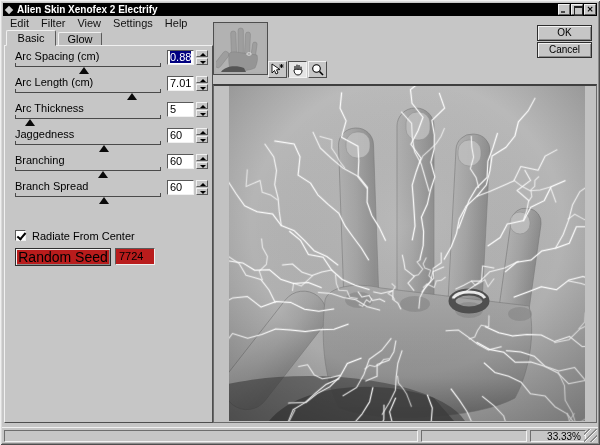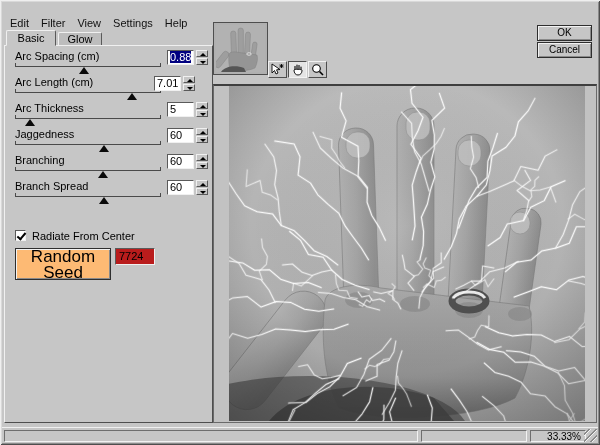--- a/index.html
+++ b/index.html
@@ -43,22 +43,22 @@
   .track .line{position:absolute;left:0;right:0;top:4px;height:1px;background:#4a4a4a;}
   .track .tickL,.track .tickR{position:absolute;top:1px;width:1px;height:4px;background:#4a4a4a;}
   .track .tickL{left:0}.track .tickR{right:0}
   .thumb{position:absolute;top:5px;width:0;height:0;border-left:5px solid transparent;border-right:5px solid transparent;border-bottom:7px solid #0a0a0a;}
   
   .chkrow{position:absolute;left:10px;top:183px;height:13px;display:flex;align-items:center;}
   .chk{width:11px;height:11px;background:#fff;border:1px solid;border-color:#5a5a5a #f0f0f0 #f0f0f0 #5a5a5a;position:relative;margin-right:6px;}
   .chk.checked::after{content:"";position:absolute;left:1px;top:2px;width:7px;height:3px;border-left:2px solid #000;border-bottom:2px solid #000;transform:rotate(-50deg);}
   .chklabel{font-size:11px;}
   .seedrow{position:absolute;left:10px;top:202px;height:18px;display:flex;}
-  .seedbtn{width:96px;height:32px;background:#fdba74;border:1px solid #2e2e2e;
-    box-shadow:inset 1px 1px 0 #f2f2f2, inset -1px -1px 0 #8a8a8a;font-size:17px;text-align:center;line-height:16px;}
+  .seedbtn{width:96px;height:18px;background:#b91c1c;border:1px solid #2e2e2e;
+    box-shadow:inset 1px 1px 0 #f2f2f2, inset -1px -1px 0 #8a8a8a;font-size:14px;text-align:center;line-height:16px;}
   .seedfield{margin-left:4px;width:40px;height:17px;background:#b91c1c;border:1px solid;border-color:#5a5a5a #f0f0f0 #f0f0f0 #5a5a5a;font-size:11px;line-height:15px;padding-left:3px;}
   
   .thumbframe{position:absolute;left:213px;top:22px;width:55px;height:53px;background:#b0b0b0;border:1px solid #4e4e4e;padding:2px;}
   .toolbar{position:absolute;left:268px;top:61px;display:flex;gap:1px;}
   .tool{width:19px;height:17px;background:#c6c6c6;border:1px solid;border-color:#f2f2f2 #4e4e4e #4e4e4e #f2f2f2;display:flex;align-items:center;justify-content:center;}
   .tool.active{background:#e4e4e4;border-color:#4e4e4e #f2f2f2 #f2f2f2 #4e4e4e;}
   
   .okbtn,.cancelbtn{position:absolute;left:537px;width:55px;height:16px;background:#c6c6c6;border:1px solid #2e2e2e;
     box-shadow:inset 1px 1px 0 #f2f2f2, inset -1px -1px 0 #8a8a8a;font-size:10px;text-align:center;line-height:14px;}
   .okbtn{top:25px;} .cancelbtn{top:42px;}
@@ -72,20 +72,29 @@
   .pane1{left:2px;width:414px;} .pane2{left:419px;width:106px;}
   .pane3{left:528px;width:56px;text-align:right;padding:0 4px;line-height:11px;}
   .grip{position:absolute;right:1px;bottom:1px;width:13px;height:13px;
     background:repeating-linear-gradient(-45deg, transparent 0 3px, #f2f2f2 3px 4px, #8a8a8a 4px 5px);}
 </style>
 </head>
 <body>
 
 <div class="window">
 
+  <div class="titlebar">
+    <span class="app-icon"></span>
+    <span>Alien Skin Xenofex 2 Electrify</span>
+    <span class="wctl">
+      <span class="wbtn min"><span></span></span>
+      <span class="wbtn max"><span></span></span>
+      <span class="wbtn close"><span></span></span>
+    </span>
+  </div>
 
   <div class="menubar">
     <span class="menu-item">Edit</span>
     <span class="menu-item">Filter</span>
     <span class="menu-item">View</span>
     <span class="menu-item">Settings</span>
     <span class="menu-item">Help</span>
   </div>
 
   <div class="tab active">Basic</div>
@@ -149,21 +158,21 @@
     </div>
 
     <div class="srow" style="top:4px;pointer-events:none"></div>
     <div style="position:absolute;right:4px;top:4px;width:45px;height:15px">
       <div class="sval" style="right:14px"><span class="sel">0.88</span></div>
       <div class="spin" style="right:0">
           <div class="up"></div>
           <div class="dn"></div>
         </div>
     </div>
-    <div style="position:absolute;right:17px;top:30px;width:45px;height:24px">
+    <div style="position:absolute;right:4px;top:30px;width:45px;height:24px">
       <div class="sval" style="right:14px"><span>7.01</span></div>
       <div class="spin" style="right:0">
           <div class="up"></div>
           <div class="dn"></div>
         </div>
     </div>
     <div style="position:absolute;right:4px;top:56px;width:45px;height:15px">
       <div class="sval" style="right:14px"><span>5</span></div>
       <div class="spin" style="right:0">
           <div class="up"></div>

